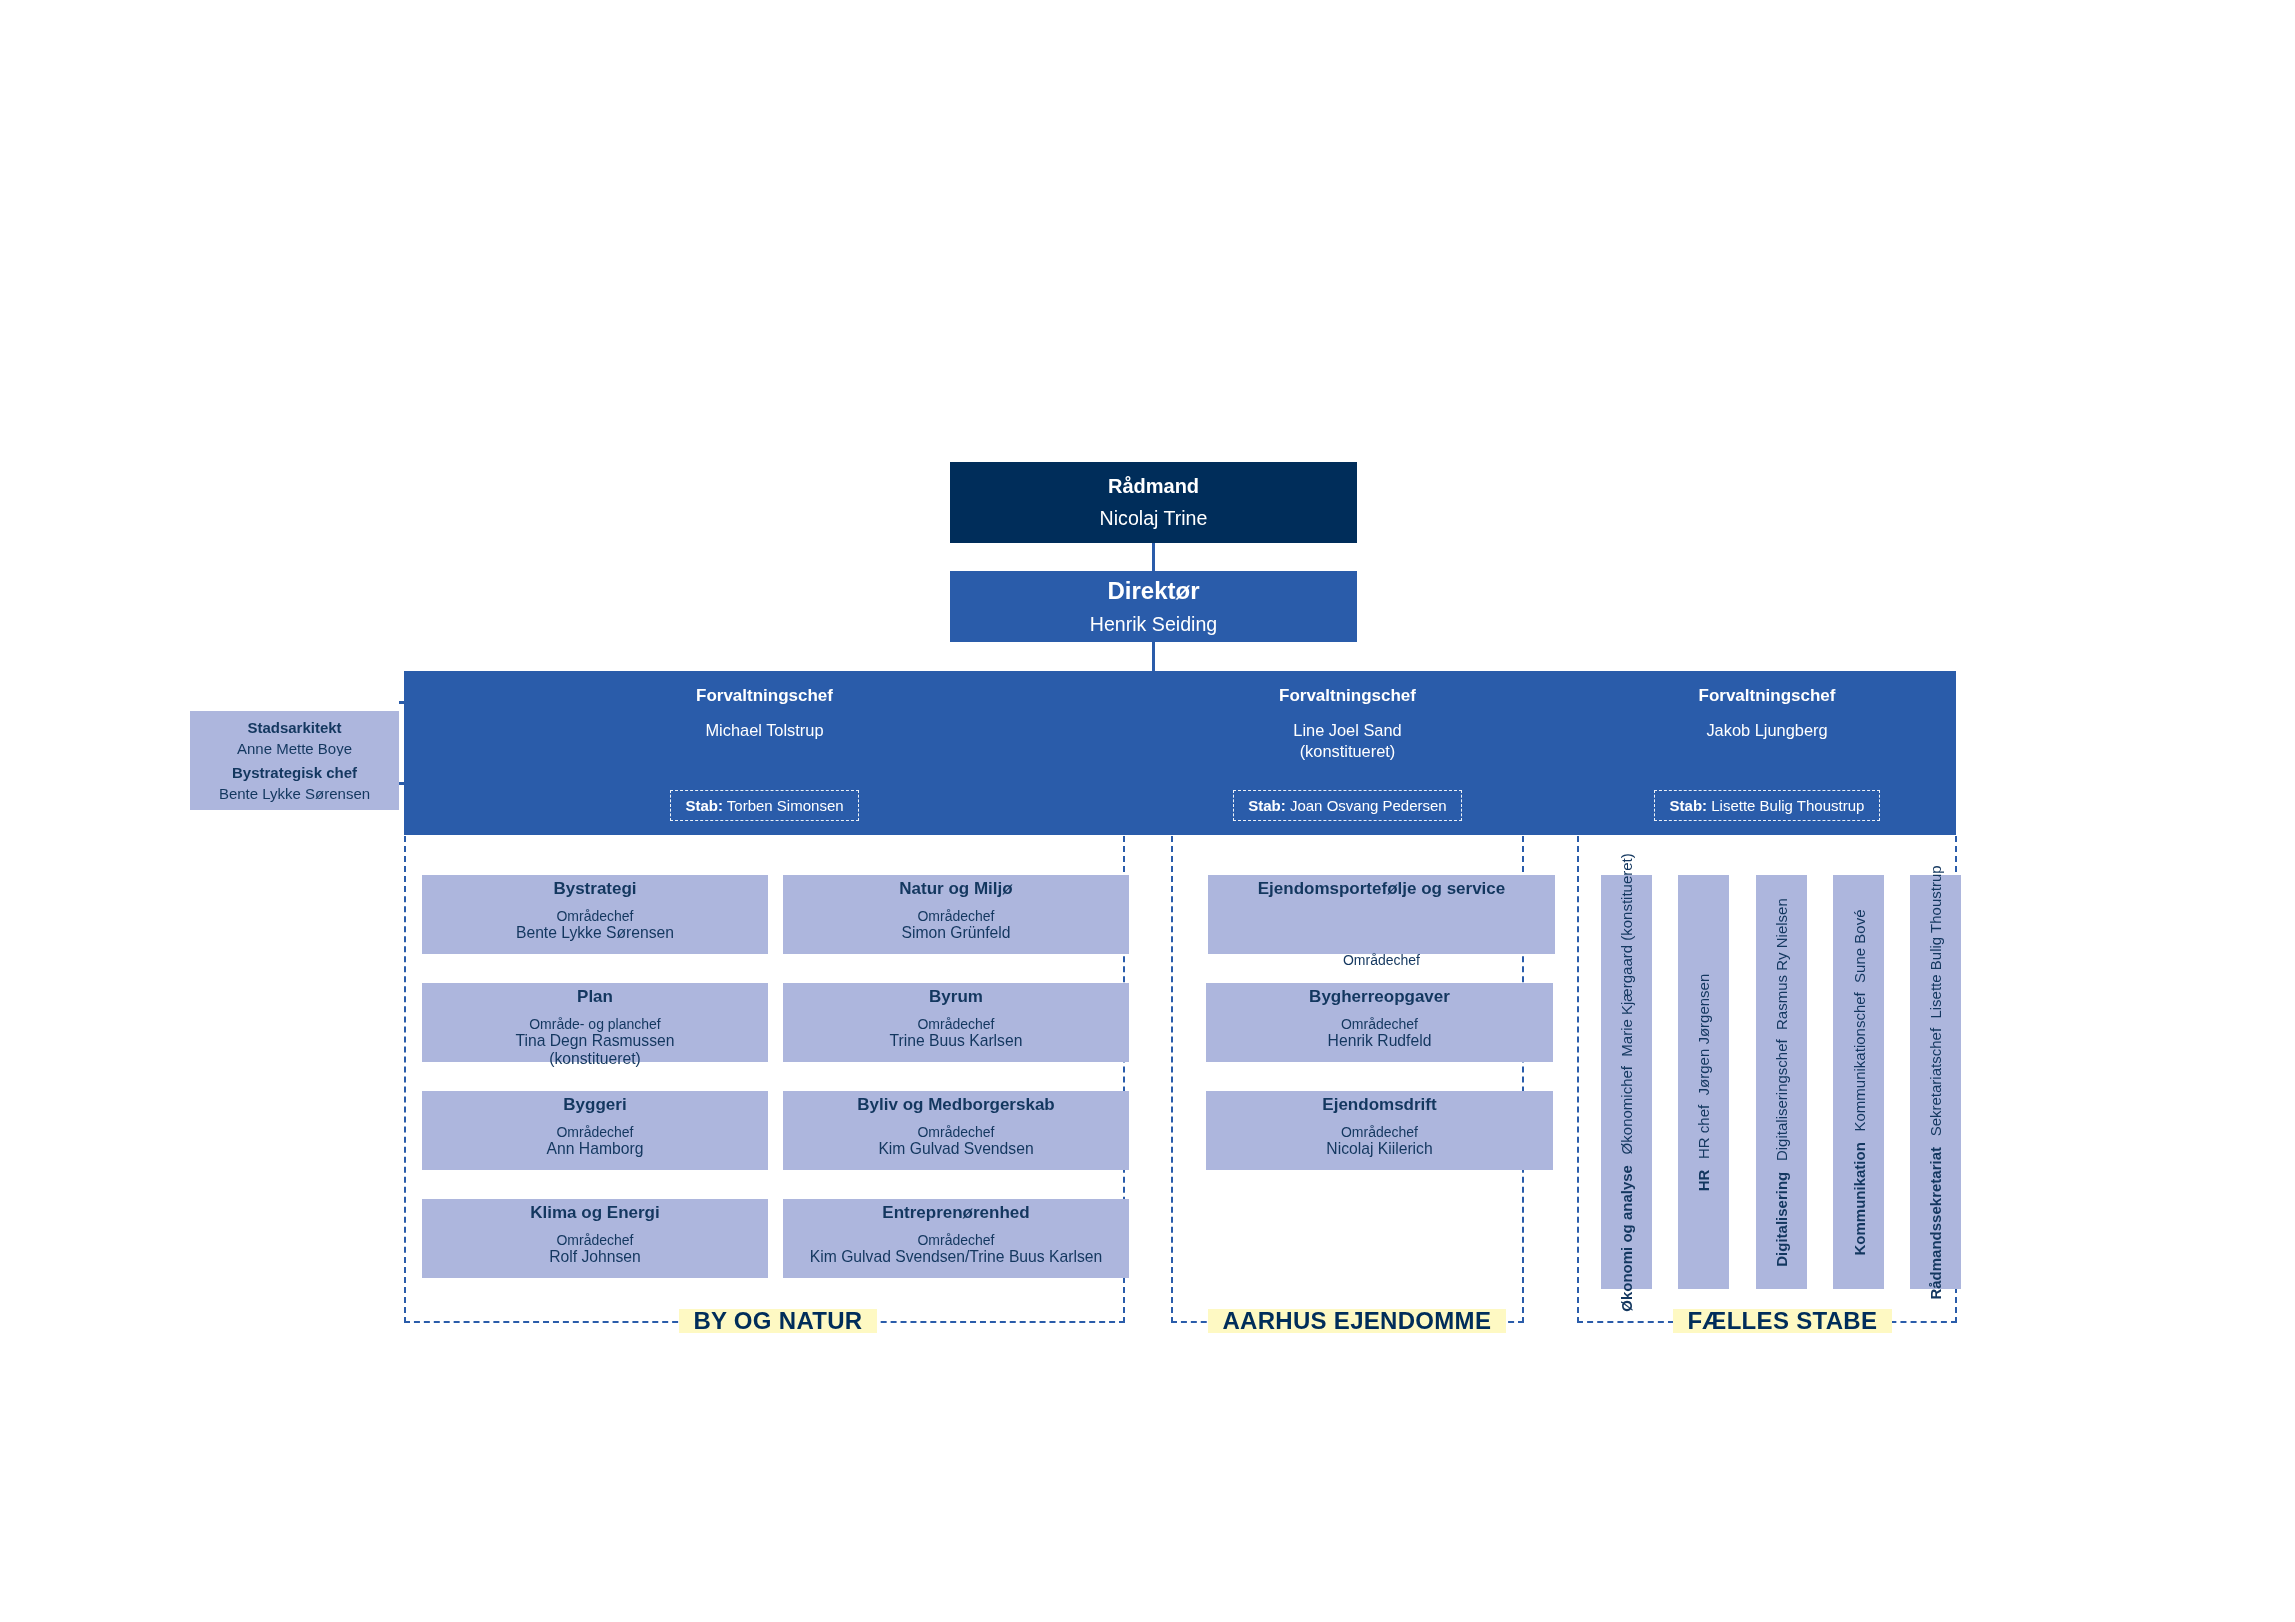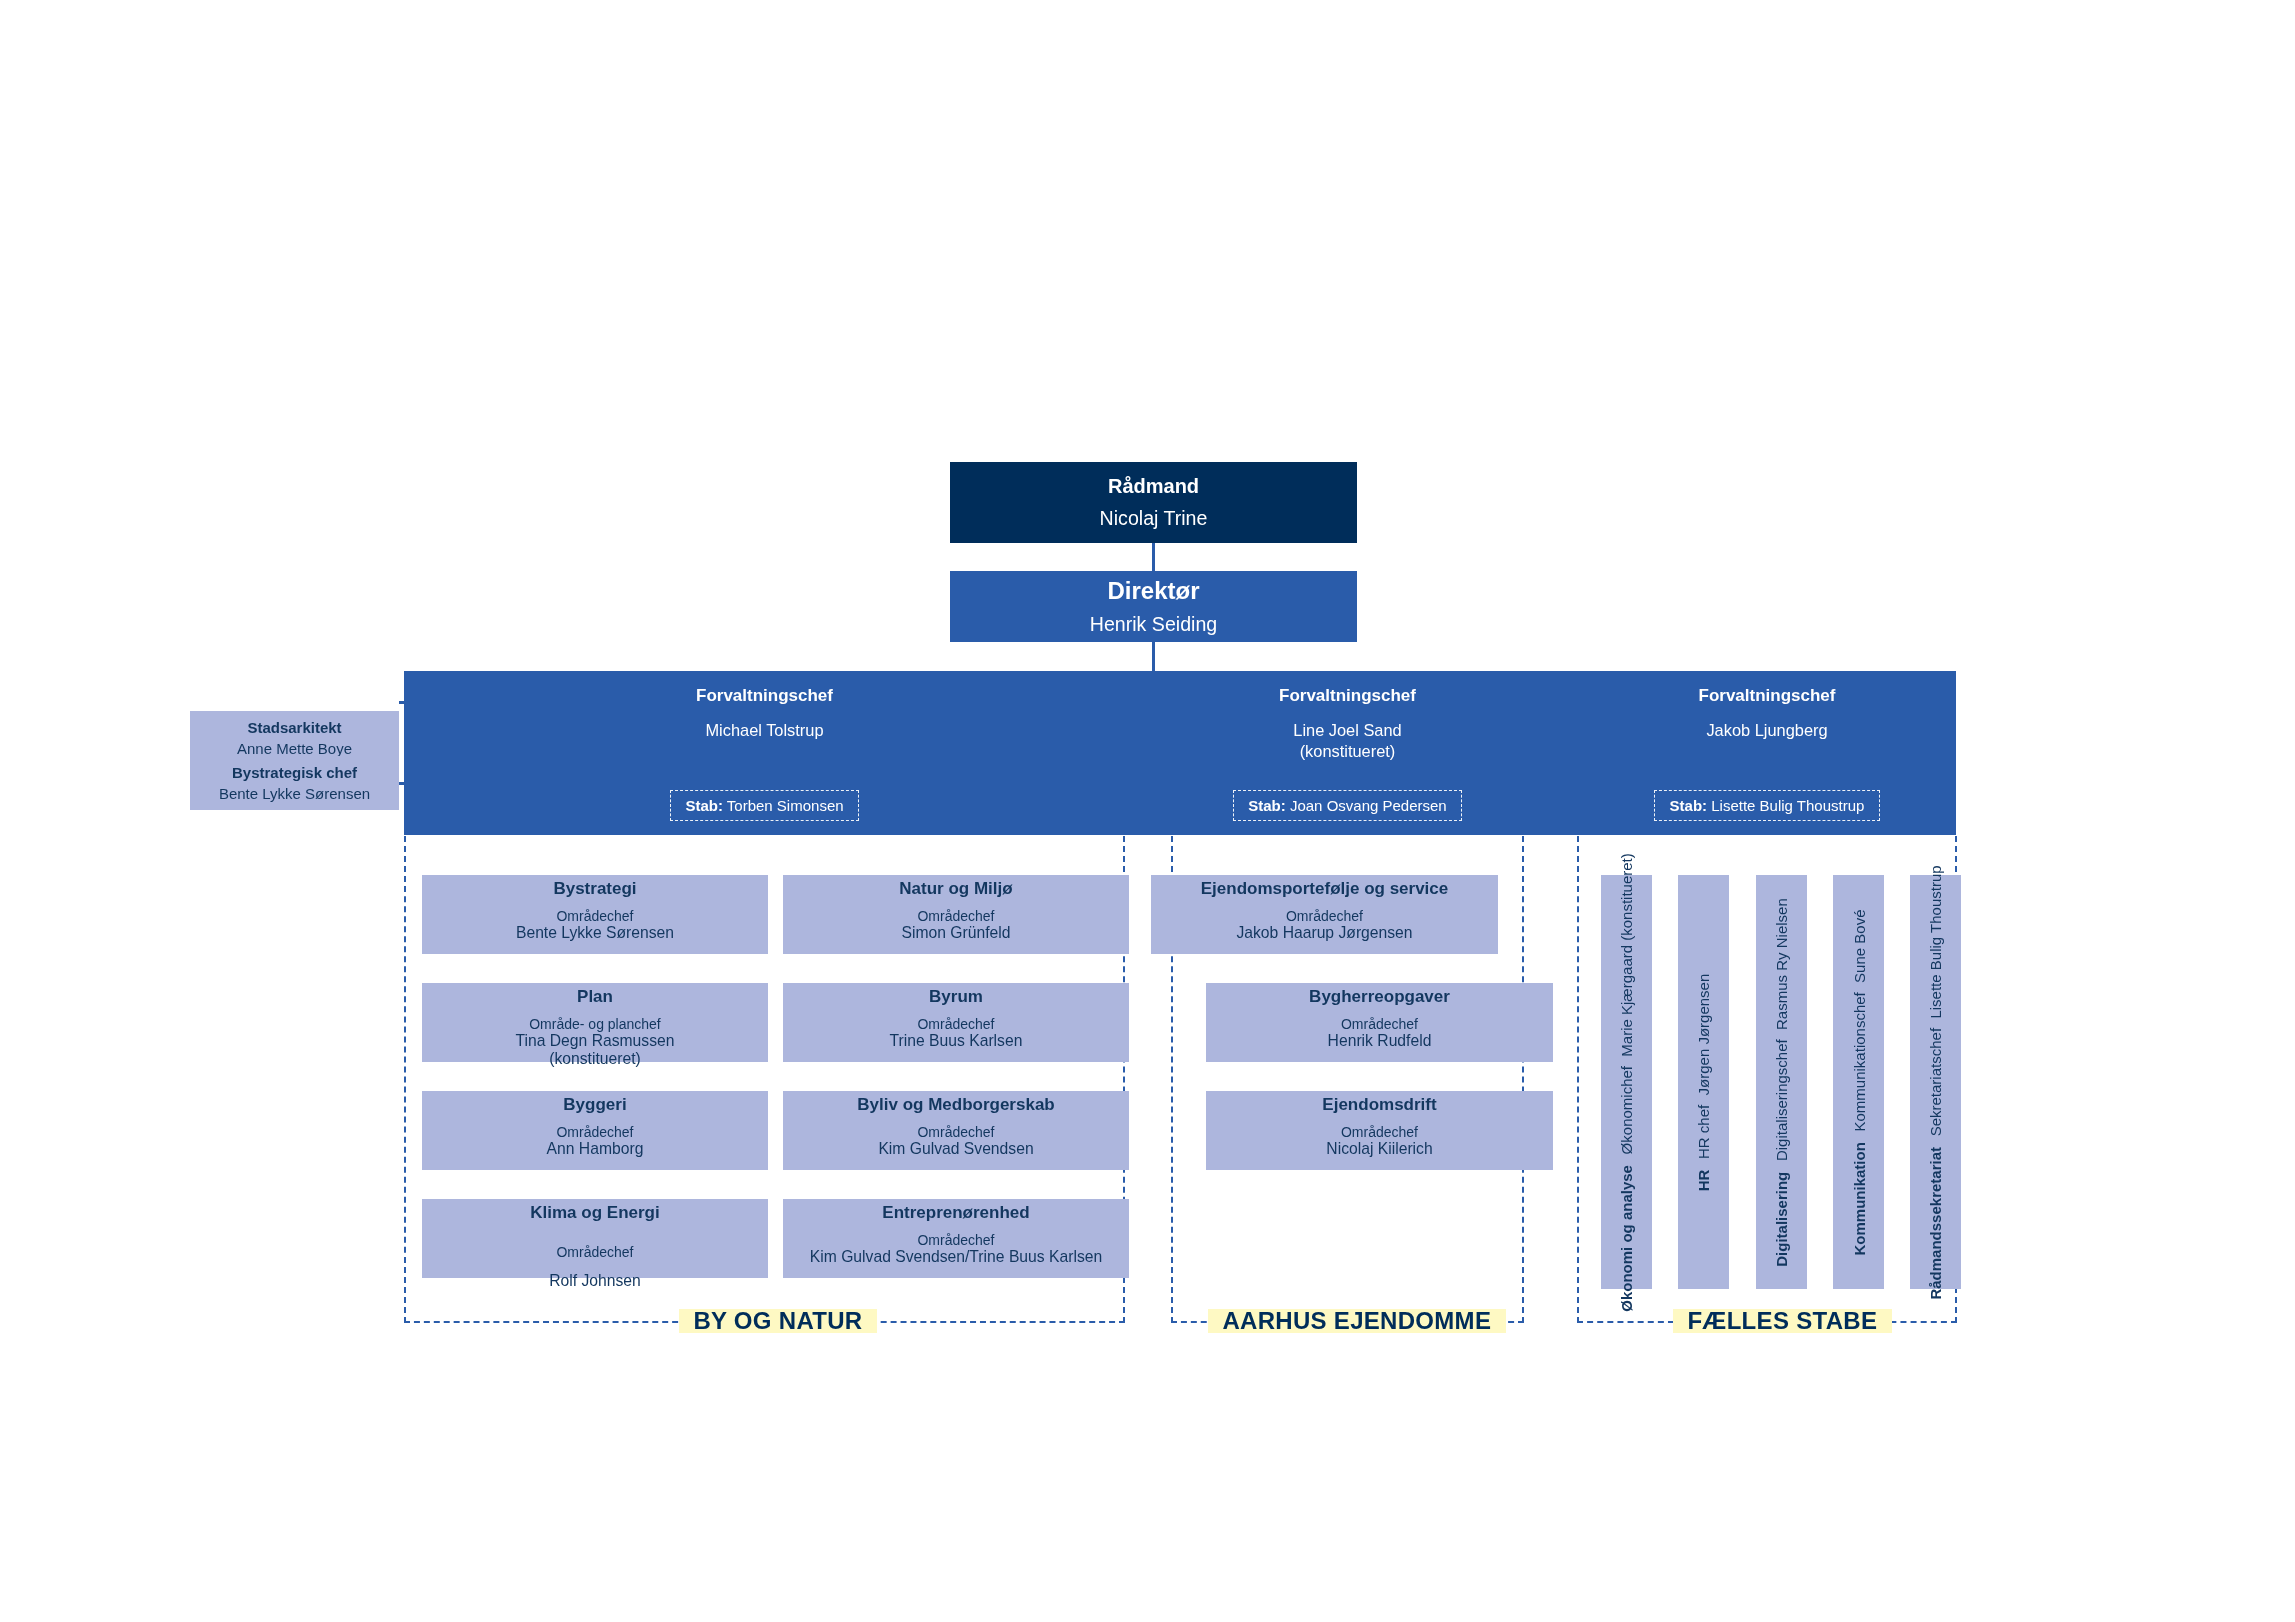--- a/index.html
+++ b/index.html
@@ -163,21 +163,21 @@
   <div class="unit" style="left:422px;top:983px;width:346px;height:79px;">
     <div class="u-title">Plan</div>
     <div class="u-role">Område- og planchef</div>
     <div class="u-name">Tina Degn Rasmussen<br>(konstitueret)</div>
   </div>
   <div class="unit" style="left:422px;top:1091px;width:346px;height:79px;">
     <div class="u-title">Byggeri</div>
     <div class="u-role">Områdechef</div>
     <div class="u-name">Ann Hamborg</div>
   </div>
-  <div class="unit" style="left:422px;top:1199px;width:346px;height:79px;gap:12px;">
+  <div class="unit" style="left:422px;top:1199px;width:346px;height:79px;">
     <div class="u-title">Klima og Energi</div>
     <div class="u-role">Områdechef</div>
     <div class="u-name">Rolf Johnsen</div>
   </div>
 
   <div class="unit" style="left:783px;top:875px;width:346px;height:79px;">
     <div class="u-title">Natur og Miljø</div>
     <div class="u-role">Områdechef</div>
     <div class="u-name">Simon Grünfeld</div>
   </div>
@@ -190,21 +190,21 @@
     <div class="u-title">Byliv og Medborgerskab</div>
     <div class="u-role">Områdechef</div>
     <div class="u-name">Kim Gulvad Svendsen</div>
   </div>
   <div class="unit" style="left:783px;top:1199px;width:346px;height:79px;">
     <div class="u-title">Entreprenørenhed</div>
     <div class="u-role">Områdechef</div>
     <div class="u-name">Kim Gulvad Svendsen/Trine Buus Karlsen</div>
   </div>
 
-  <div class="unit" style="left:1151px;top:875px;width:347px;height:79px;">
+  <div class="unit" style="left:1208px;top:875px;width:347px;height:79px;gap:44px;">
     <div class="u-title">Ejendomsportefølje og service</div>
     <div class="u-role">Områdechef</div>
     <div class="u-name">Jakob Haarup Jørgensen</div>
   </div>
   <div class="unit" style="left:1206px;top:983px;width:347px;height:79px;">
     <div class="u-title">Bygherreopgaver</div>
     <div class="u-role">Områdechef</div>
     <div class="u-name">Henrik Rudfeld</div>
   </div>
   <div class="unit" style="left:1206px;top:1091px;width:347px;height:79px;">

